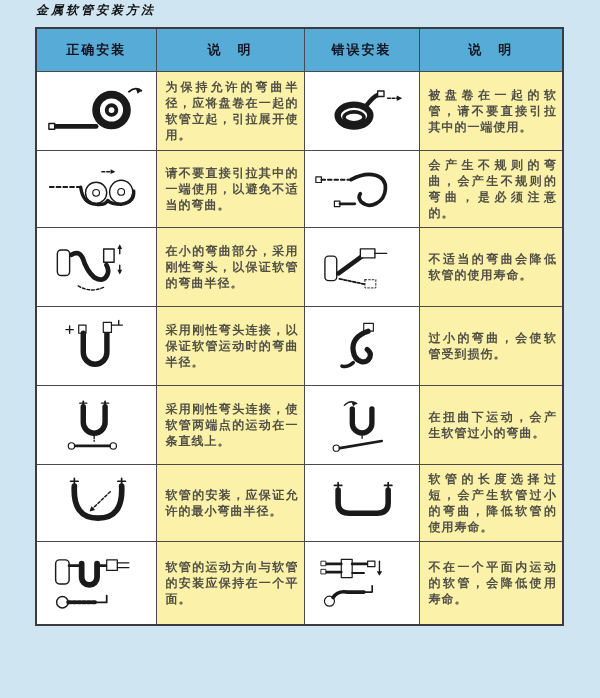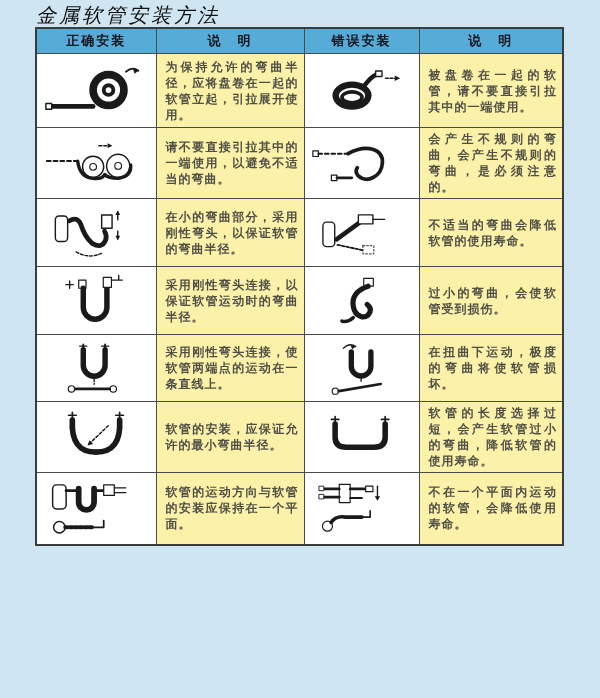--- a/index.html
+++ b/index.html
@@ -5,29 +5,29 @@
   html,body{margin:0;padding:0;}
   body{
     width:600px;height:698px;
     background:var(--page_bg,#cfe6f2);
     font-family:"Liberation Sans",sans-serif;
     position:relative;overflow:hidden;
   }
   .page-title{
     position:absolute;left:36px;top:2px;
     font-family:"DejaVu Serif",serif;
-    font-style:italic;font-weight:normal;
-    font-size:20px;letter-spacing:3px;color:#111;
+    font-style:italic;font-weight:bold;
+    font-size:12px;letter-spacing:3px;color:#111;
   }
   table.guide{
     position:absolute;left:35px;top:27px;
     width:527px;border-collapse:collapse;table-layout:fixed;
     border:2px solid #3c3c3c;
   }
-  th,td{border:1px solid #4a4a4a;padding:0;}
+  th,td{border:1px solid #4a4a4a;padding:9px;}
   th{
     background:var(--header_bg,#57abd7);
     height:24px;font-size:13px;font-weight:bold;
     color:#14141e;letter-spacing:2px;text-align:center;
   }
   td.img{background:var(--cell_bg,#ffffff);text-align:center;vertical-align:middle;}
   td.desc{
     background:var(--desc_bg,#fbf1a9);
     vertical-align:middle;
     padding:3px 5px 3px 9px;
@@ -177,21 +177,21 @@
     <td class="img">
       <svg class="illus" width="98" height="60" viewBox="0 0 110 60" aria-label="u-hose-moving-under-twist">
         <path d="M34 8 Q41 1 48 6" stroke-width="1.5"></path>
         <path class="fb" d="M48 6 l-6 -2 l2 5 z"></path>
         <path d="M43 12 V28 A11 11 0 0 0 65 28 V12" stroke-width="6"></path>
         <path d="M54 42 v4" stroke-width="1.5" stroke-dasharray="3 2"></path>
         <circle class="fw" cx="25" cy="56" r="3.5" stroke-width="1.3"></circle>
         <path d="M29 56 L76 48" stroke-width="3"></path>
       </svg>
     </td>
-    <td class="desc">在扭曲下运动，极度的弯曲将使软管损坏。</td>
+    <td class="desc">在扭曲下运动，会产生软管过小的弯曲。</td>
   </tr>
 
 
   <tr style="height:68px">
     <td class="img">
       <svg class="illus" width="104" height="58" viewBox="0 0 110 60" aria-label="u-hose-with-minimum-bend-radius">
         <path d="M30 4 v8 M80 4 v8 M26 7 h8 M76 7 h8" stroke-width="1.8"></path>
         <path d="M30 12 Q28 46 55 46 Q82 46 80 12" stroke-width="6"></path>
         <path d="M68 18 L48 37" stroke-width="1.5" stroke-dasharray="3 2"></path>
         <path class="fb" d="M46 39 l6 -1.5 l-4 -4 z"></path>

